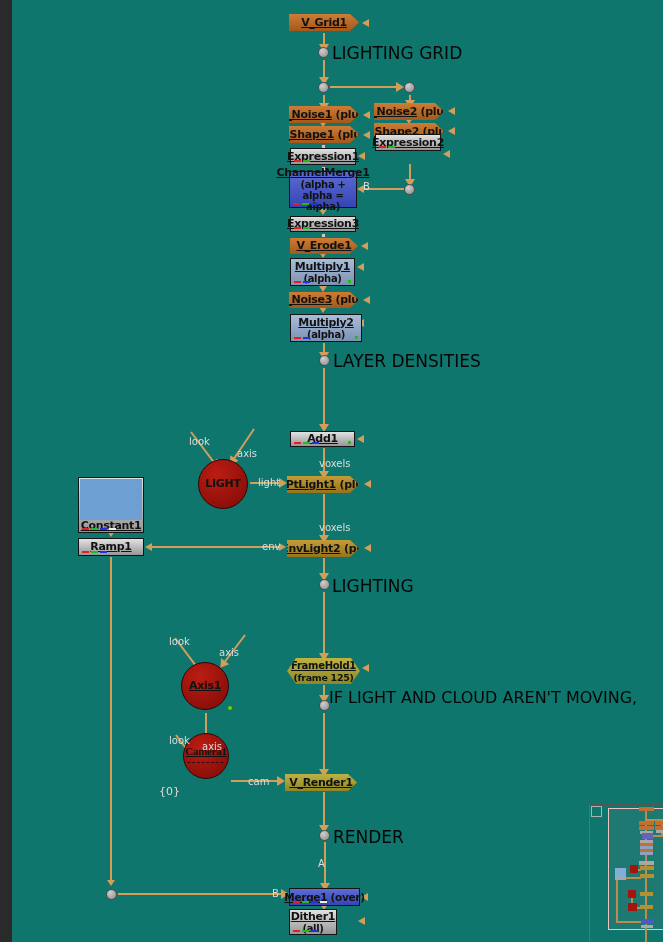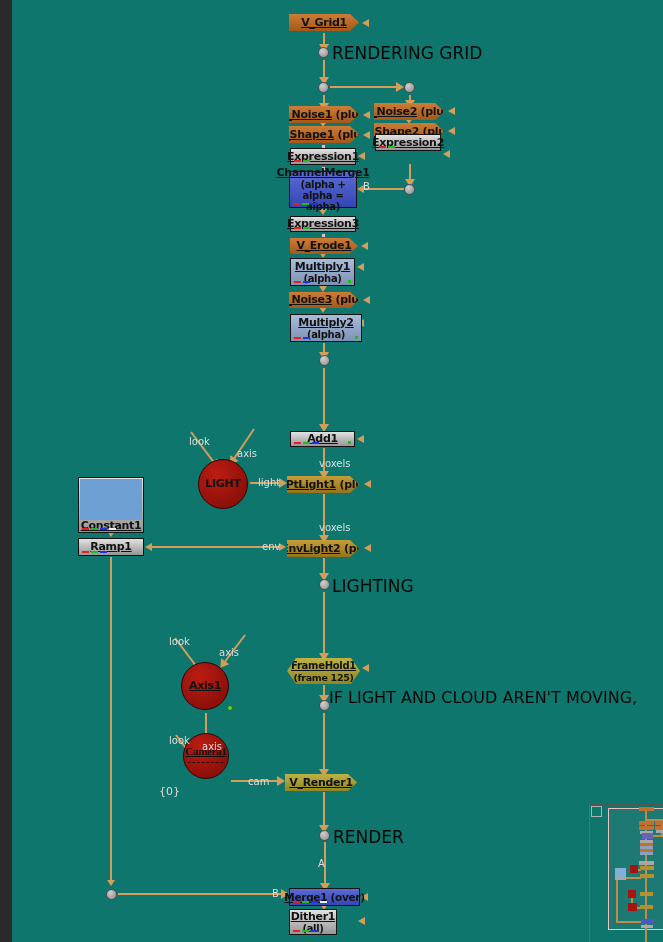--- a/index.html
+++ b/index.html
@@ -288,21 +288,22 @@
   <div class="node rect gray" style="left:277px;top:909px;width:48px;height:26px;">
     <span class="nm"><span class="nname">Dither1</span></span>
     <div class="nsub">(all)</div>
     <div class="chips">
         <i class="c-r"></i>
         <i class="c-g"></i>
         <i class="c-b"></i>
       </div>
   </div>
 
-  <div class="seclabel" style="left:320px;top:43px;">RENDERING GRID</div>
+  <div class="seclabel" style="left:320px;top:43px;">LIGHTING GRID</div>
+  <div class="seclabel" style="left:321px;top:351px;">LAYER DENSITIES</div>
   <div class="seclabel" style="left:320px;top:576px;">LIGHTING</div>
   <div class="notelabel" style="left:317px;top:689px;">IF LIGHT AND CLOUD AREN'T MOVING,</div>
   <div class="seclabel" style="left:321px;top:827px;">RENDER</div>
 
   <div class="wl" style="left:177px;top:436px;">look</div>
   <div class="wl" style="left:225px;top:448px;">axis</div>
   <div class="wl" style="left:246px;top:477px;">light</div>
   <div class="wl" style="left:307px;top:458px;">voxels</div>
   <div class="wl" style="left:307px;top:522px;">voxels</div>
   <div class="wl" style="left:250px;top:541px;">env</div>

